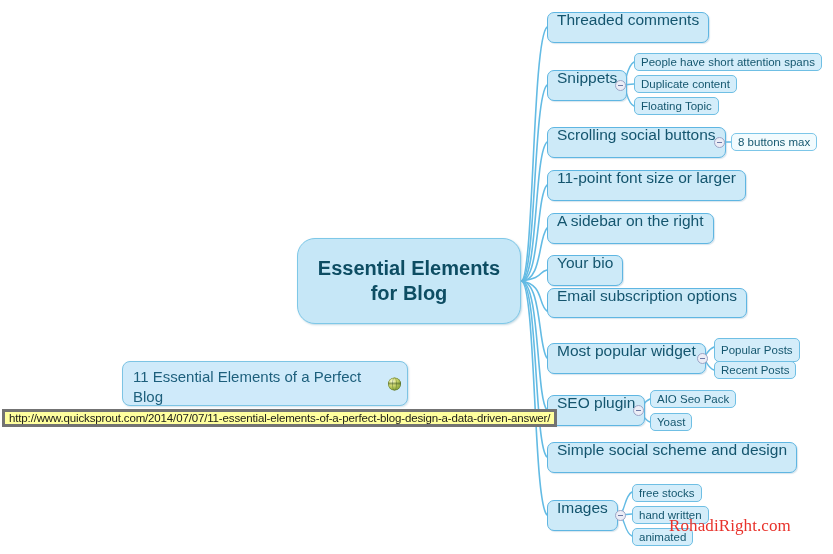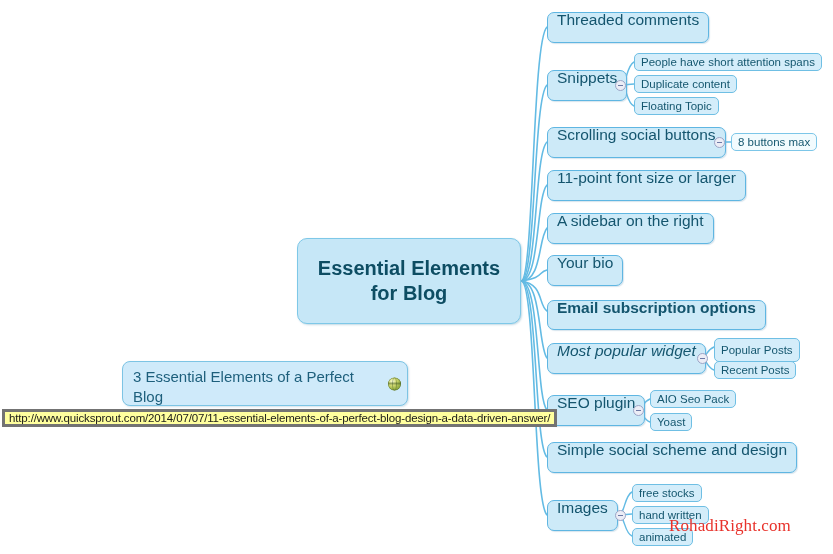--- a/index.html
+++ b/index.html
@@ -39,21 +39,21 @@
     border-radius: 7px;
     display: flex;
     align-items: center;
     white-space: nowrap;
   }
 
   
   .node.root {
     background: #c6e7f7;
     border: 1px solid #7ec8e8;
-    border-radius: 10px;
+    border-radius: 18px;
     color: #0d4d63;
     font-size: 20px;
     font-weight: bold;
     line-height: 1.25;
     justify-content: center;
     text-align: center;
     white-space: normal;
     padding: 6px 14px;
     box-shadow: 1px 1px 2px rgba(120,170,195,0.45);
   }
@@ -250,25 +250,25 @@
   </div>
 
   <div class="node lvl1" style="left:547px; top:213px; height:31px;">
     <span>A sidebar on the right</span>
   </div>
 
   <div class="node lvl1" style="left:547px; top:255px; height:31px;">
     <span>Your bio</span>
   </div>
 
-  <div class="node lvl1" style="left:547px; top:300px; height:30px;font-weight:bold;">
+  <div class="node lvl1" style="left:547px; top:288px; height:30px;">
     <span>Email subscription options</span>
   </div>
 
-  <div class="node lvl1" style="left:547px; top:343px; height:31px;font-style:italic;">
+  <div class="node lvl1" style="left:547px; top:343px; height:31px;">
     <span>Most popular widget</span>
   </div>
   <div class="toggle" style="left:697px; top:353px;"></div>
 
   <div class="node lvl1" style="left:547px; top:395px; height:31px;">
     <span>SEO plugin</span>
   </div>
   <div class="toggle" style="left:633px; top:405px;"></div>
 
   <div class="node lvl1" style="left:547px; top:442px; height:31px;">
@@ -313,21 +313,21 @@
   </div>
   <div class="node lvl2" style="left:632px; top:506px; height:18px;">
     <span>hand written</span>
   </div>
   <div class="node lvl2" style="left:632px; top:528px; height:18px;">
     <span>animated</span>
   </div>
 
   <div class="node floating" style="left:122px; top:361px; width:286px; height:45px;">
     <div>
-      <span class="txt">3 Essential Elements of a Perfect Blog</span>
+      <span class="txt">11 Essential Elements of a Perfect Blog</span>
       <span class="txt">Design (a Data Driven Answer)</span>
     </div>
     <span class="globe-icon"></span>
   </div>
 
   <div id="url-tip">http://www.quicksprout.com/2014/07/07/11-essential-elements-of-a-perfect-blog-design-a-data-driven-answer/</div>
 
   <div id="watermark">RohadiRight.com</div>
 
 </div>

